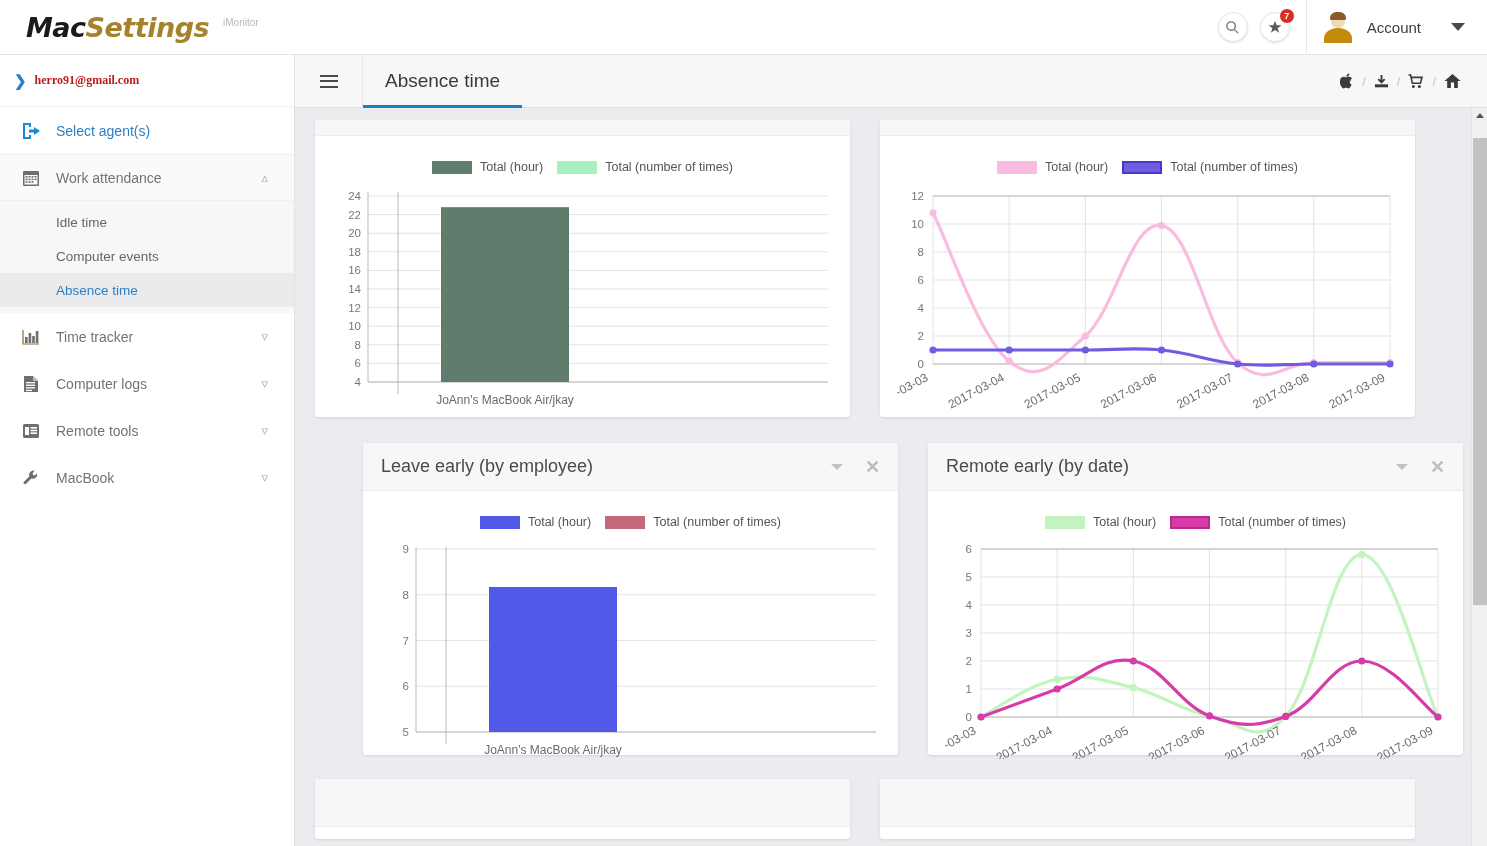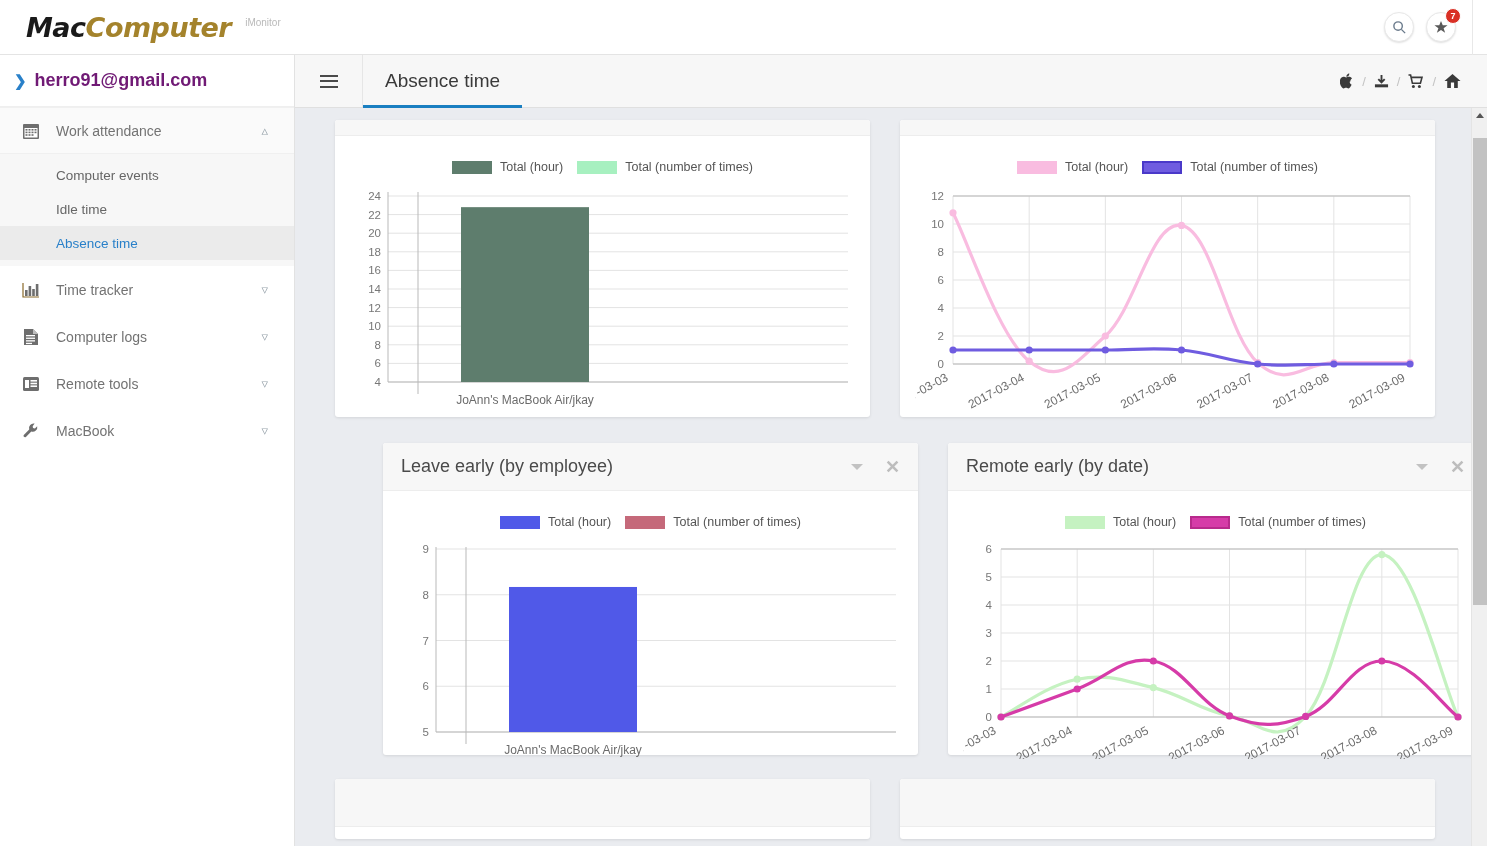--- a/index.html
+++ b/index.html
@@ -76,21 +76,21 @@
   
   .sidebar {
     position: absolute; left: 0; top: 55px; width: 295px; height: 791px;
     background: #fff; border-right: 1px solid #e2e2e2; overflow: hidden;
   }
   .acct-row {
     height: 52px; display: flex; align-items: center; padding-left: 14px;
     border-bottom: 1px solid #efefef; cursor: pointer;
   }
   .chev-right { color: #2980c9; font-size: 15px; margin-right: 8px; font-weight: bold; }
-  .acct-email { font-size: 18px; font-weight: bold; color: #701a75; }
+  .acct-email { font-size: 12px; font-weight: bold; color: #b91c1c; font-family: Liberation Serif, serif; }
 
   .nav-item {
     height: 47px; display: flex; align-items: center; padding-left: 20px;
     cursor: pointer; position: relative;
   }
   .nav-item.shaded { background: #fafafa; border-top: 1px solid #f0f0f0; border-bottom: 1px solid #f0f0f0; }
   .nav-ico {
     width: 22px; height: 22px; margin-right: 14px;
     display: flex; align-items: center; justify-content: center;
     flex: 0 0 22px;
@@ -134,21 +134,21 @@
     margin-left: auto; display: flex; align-items: center;
     padding-right: 18px; gap: 0;
   }
   .head-icons .ic { padding: 0 8px; cursor: pointer; display:flex; align-items:center; }
   .head-icons .sep { color: #c3c3c3; font-size: 13px; }
 
   .board {
     position: absolute; left: 0; top: 53px; width: 1192px; height: 738px;
     overflow: hidden;
   }
-  .board-inner { padding: 0 40px; position: relative; text-align: center; }
+  .board-inner { padding: 0 20px; position: relative; text-align: center; }
 
   .row { display: flex; gap: 30px; }
   .card {
     background: #fff; border-radius: 3px;
     box-shadow: 0 1px 3px rgba(0,0,0,.10);
     width: 535px; flex: 0 0 535px; position: relative;
   }
   .card-head {
     height: 48px; background: #f7f7f7; border-bottom: 1px solid #ededed;
     display: flex; align-items: center; padding: 0 18px;
@@ -198,48 +198,67 @@
     border-left: 4px solid transparent; border-right: 4px solid transparent;
     border-bottom: 5px solid #4a4a4a;
   }
 </style>
 </head>
 <body>
 
 <div class="topbar">
   <div class="brand">
     <span class="brand-mac">Mac</span>
-    <span class="brand-key">Computer</span>
+    <span class="brand-key">Settings</span>
     <span class="brand-sub">iMonitor</span>
   </div>
 
   <div class="topbar-right">
     <div class="circ-btn">
       <svg width="15" height="15" viewBox="0 0 16 16">
         <circle cx="6.5" cy="6.5" r="4.5" fill="none" stroke="#6b7b8c" stroke-width="1.5"></circle>
         <line x1="10" y1="10" x2="14" y2="14" stroke="#6b7b8c" stroke-width="1.5"></line>
       </svg>
     </div>
     <div class="circ-btn">
       <svg width="14" height="14" viewBox="0 0 16 16">
         <polygon points="8,1 10,6 15.5,6 11,9.3 12.7,14.6 8,11.3 3.3,14.6 5,9.3 0.5,6 6,6" fill="#5a5a5a"></polygon>
       </svg>
       <span class="badge">7</span>
     </div>
     <div class="vdiv"></div>
+    <div class="account-wrap">
+      <div class="avatar">
+        <div class="avatar-body"></div>
+        <div class="avatar-head"></div>
+        <div class="avatar-hair"></div>
+      </div>
+      <span class="account-label">Account</span>
+      <span class="caret-lg"></span>
+    </div>
   </div>
 </div>
 
 <div class="sidebar">
 
   <div class="acct-row">
     <span class="chev-right">❯</span>
     <span class="acct-email">herro91@gmail.com</span>
   </div>
 
+  <div class="nav-item">
+    <span class="nav-ico">
+      <svg width="20" height="18" viewBox="0 0 20 18">
+        <path d="M2 1 H10 V5 H8 V3 H4 V15 H8 V13 H10 V17 H2 Z" fill="#1b8ad6"></path>
+        <rect x="8" y="7.5" width="7" height="3" fill="#1b8ad6"></rect>
+        <polygon points="13,5 19,9 13,13" fill="#1b8ad6"></polygon>
+      </svg>
+    </span>
+    <span class="nav-label blue">Select agent(s)</span>
+  </div>
 
   <div class="nav-item shaded">
     <span class="nav-ico">
       <svg width="18" height="18" viewBox="0 0 18 18">
         <rect x="1" y="2" width="16" height="15" rx="1" fill="#6e6e6e"></rect>
         <rect x="2.5" y="6" width="13" height="9.5" fill="#fff"></rect>
         <g fill="#6e6e6e">
           <rect x="3.5" y="7" width="2" height="1.6"></rect>
             <rect x="6.5" y="7" width="2" height="1.6"></rect>
           <rect x="9.5" y="7" width="2" height="1.6"></rect>
@@ -253,24 +272,24 @@
           <rect x="9.5" y="12.2" width="2" height="1.6"></rect>
         </g>
       </svg>
     </span>
     <span class="nav-label">Work attendance</span>
     <span class="nav-chev">▵</span>
   </div>
 
   <div class="sub-group">
     <div class="sub-item">
+      <span>Idle time</span>
+    </div>
+    <div class="sub-item">
       <span>Computer events</span>
-    </div>
-    <div class="sub-item">
-      <span>Idle time</span>
     </div>
     <div class="sub-item active">
       <span>Absence time</span>
     </div>
   </div>
 
   <div class="nav-item">
     <span class="nav-ico">
       <svg width="18" height="18" viewBox="0 0 18 18">
         <path d="M1 2 V16 H17" fill="none" stroke="#8a6a2a" stroke-width="1.2"></path>

